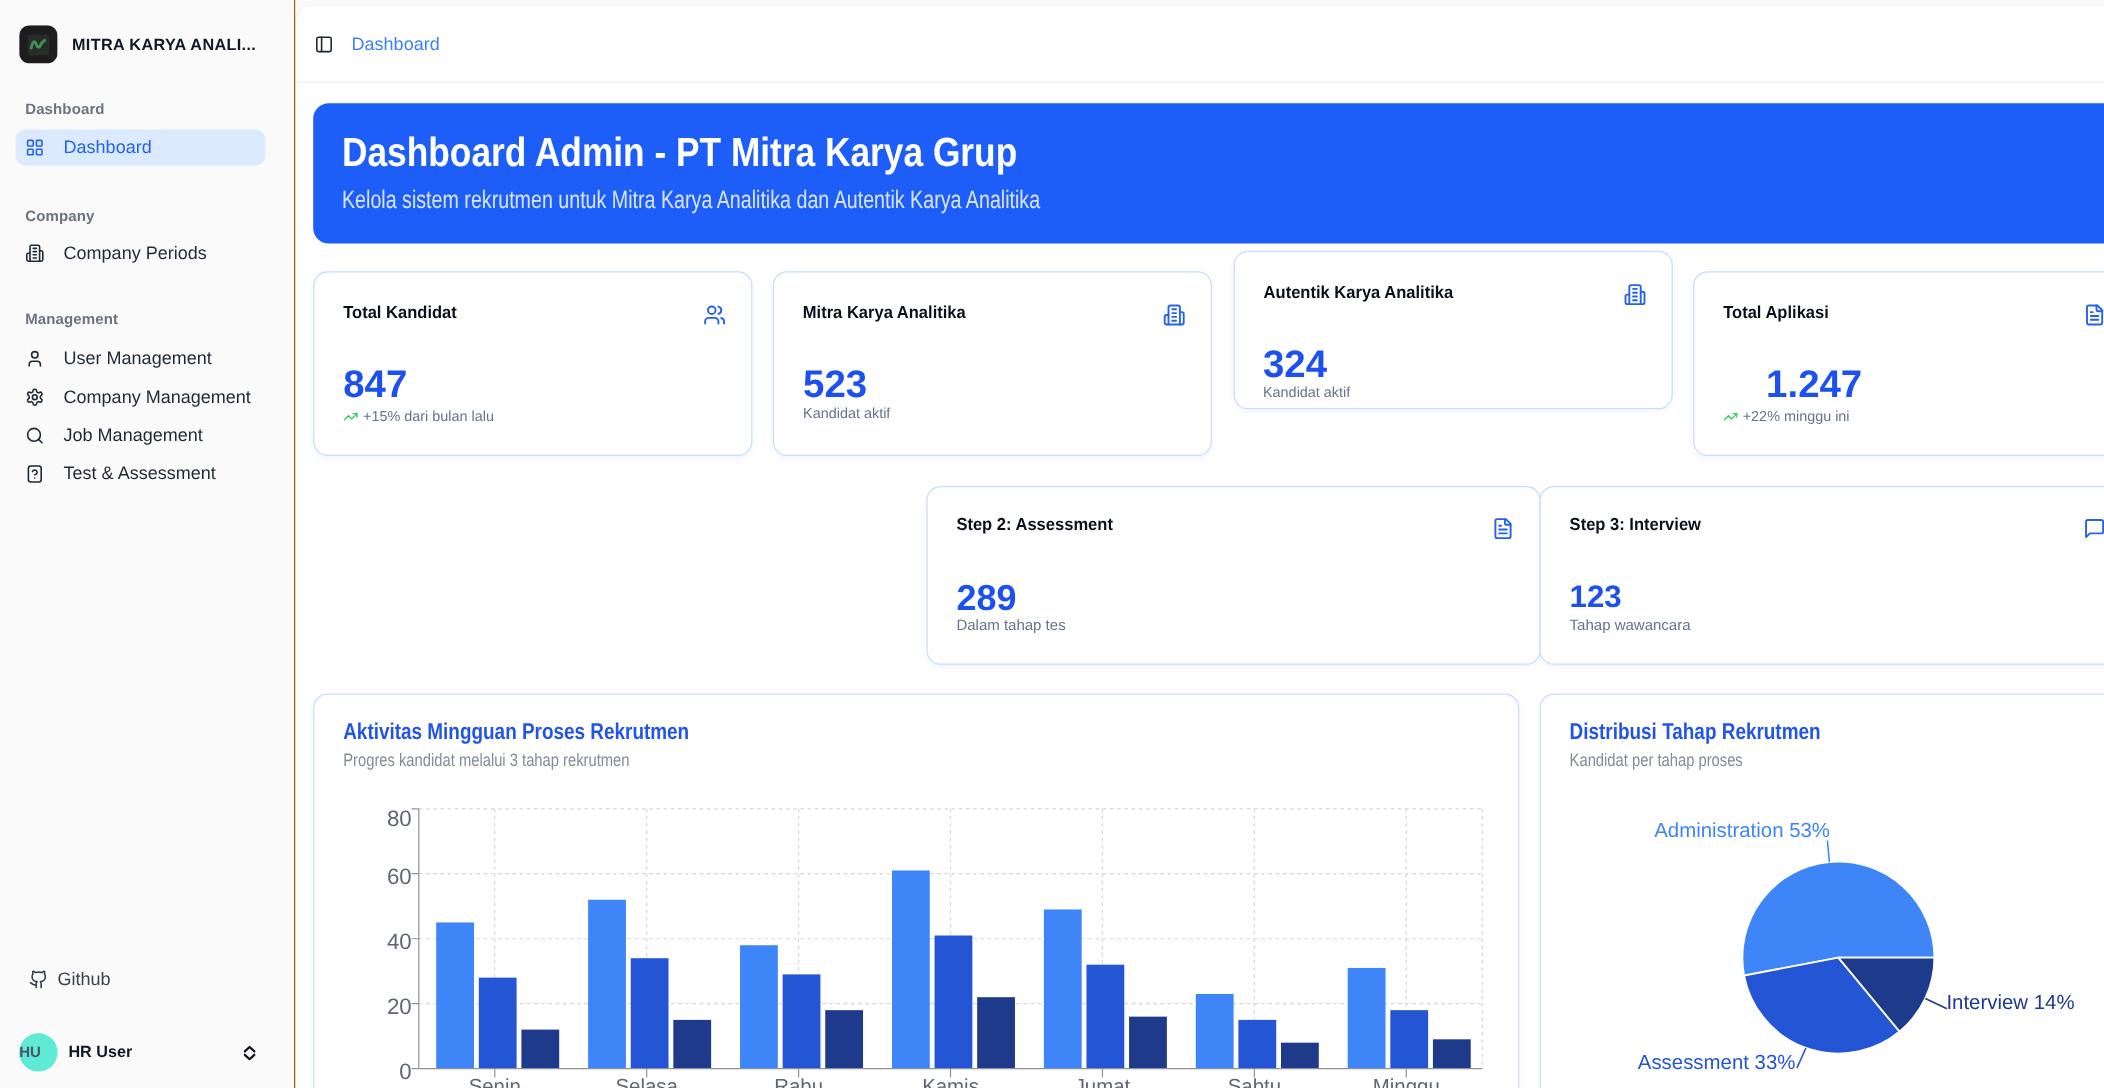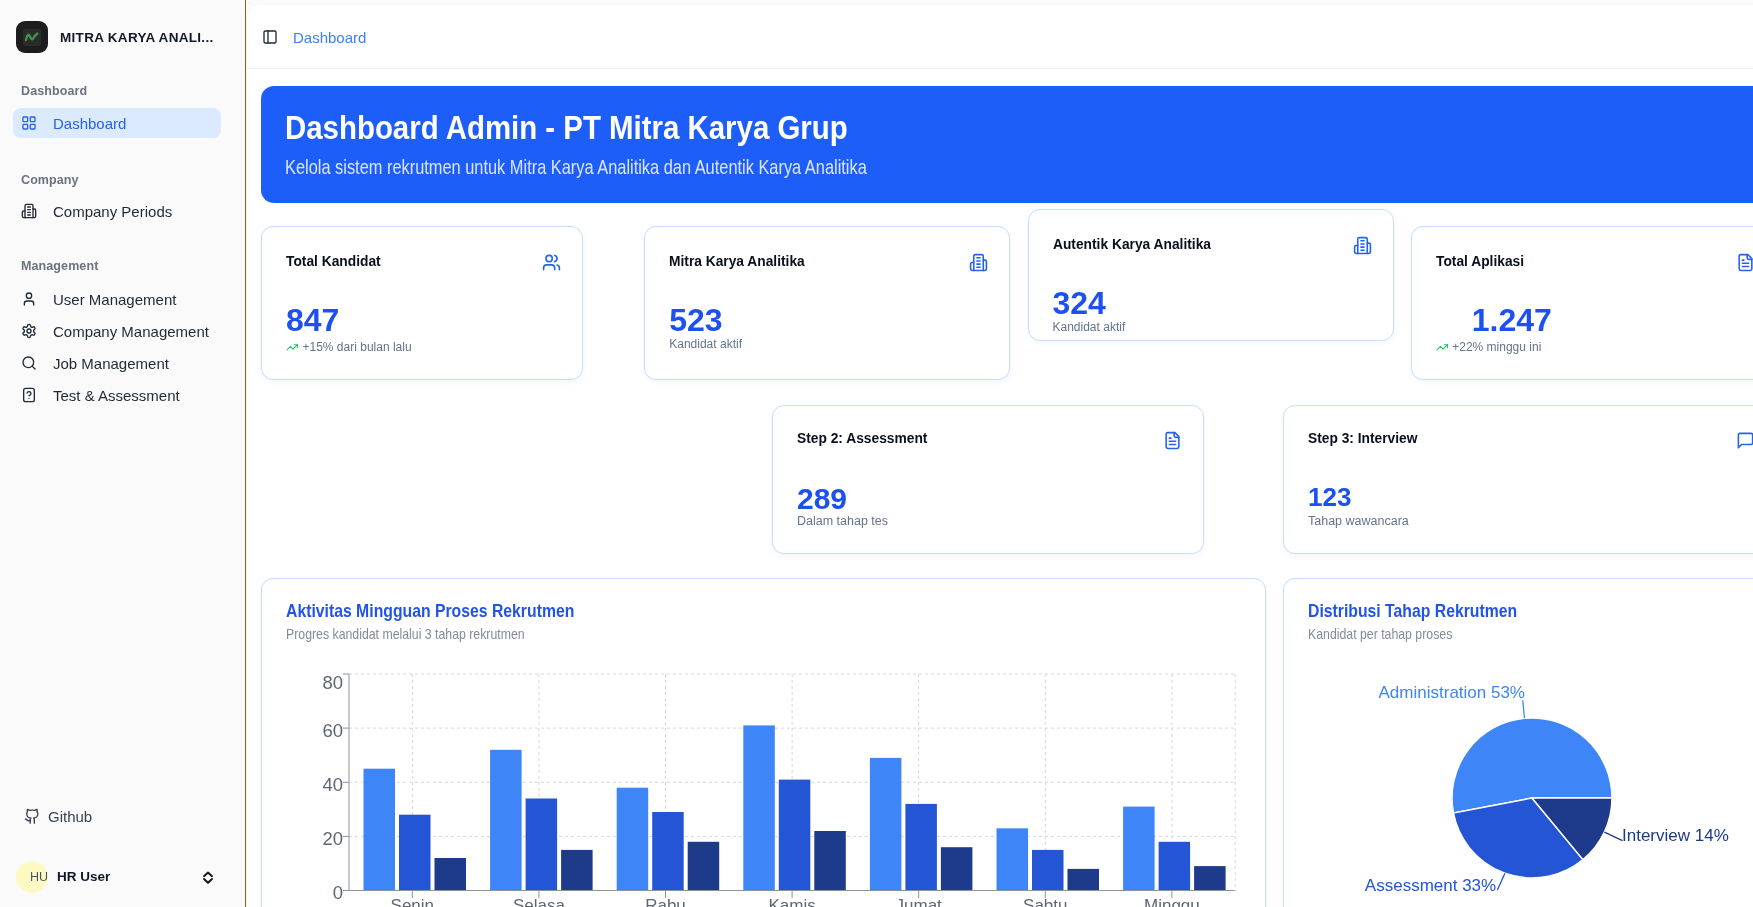--- a/index.html
+++ b/index.html
@@ -97,41 +97,41 @@
       </svg>
     <span class="txt">Test &amp; Assessment</span>
   </div>
 
   <svg class="abs" style="left:23.5px;top:807.5px;" width="16.5" height="16.5" viewBox="0 0 24 24" fill="none" stroke="#374151" stroke-width="2" stroke-linecap="round" stroke-linejoin="round">
       <path d="M15 22v-4a4.8 4.8 0 0 0-1-3.5c3 0 6-2 6-5.5.08-1.25-.27-2.48-1-3.5.28-1.15.28-2.35 0-3.5 0 0-1 0-3 1.5-2.64-.5-5.36-.5-8 0C6 2 5 2 5 2c-.3 1.15-.3 2.35 0 3.5A5.403 5.403 0 0 0 4 9c0 3.5 3 5.5 6 5.5-.39.49-.68 1.05-.85 1.65-.17.6-.22 1.23-.15 1.85v4"></path>
       <path d="M9 18c-4.51 2-5-2-7-2"></path>
     </svg>
   <div class="abs" style="left:48px;top:807.5px;font-size:15px;color:#374151;">Github</div>
 
-  <div class="abs" style="left:16px;top:861px;width:32px;height:32px;border-radius:50%;background:#fef9c3;text-align:right;line-height:32px;font-size:12.5px;font-weight:400;color:#475569;">HU</div>
+  <div class="abs" style="left:16px;top:861px;width:32px;height:32px;border-radius:50%;background:#5eead4;text-align:left;line-height:32px;font-size:12.5px;font-weight:700;color:#475569;">HU</div>
   <div class="abs" style="left:57px;top:869px;font-size:13.5px;font-weight:700;color:#0f172a;">HR User</div>
   <svg class="abs" style="left:203px;top:871px;" width="10" height="13" viewBox="0 0 10 13" fill="none" stroke="#10151f" stroke-width="1.9" stroke-linecap="round" stroke-linejoin="round">
       <path d="m1 5.2 4-3.7 4 3.7"></path>
       <path d="m1 8 4 3.7 4-3.7"></path>
     </svg>
 </div>
 <div id="panel">
   <div id="topbar">
     <svg class="abs" style="left:15px;top:24px;" width="16" height="16" viewBox="0 0 24 24" fill="none" stroke="#1f2937" stroke-width="2" stroke-linecap="round" stroke-linejoin="round">
         <rect x="3" y="3" width="18" height="18" rx="2"></rect>
         <path d="M9 3v18"></path>
       </svg>
     <div class="abs" style="left:46px;top:24px;font-size:15px;color:#3b82f6;">Dashboard</div>
   </div>
   <div id="hero">
     <h1>Dashboard Admin - PT Mitra Karya Grup</h1>
     <p>Kelola sistem rekrutmen untuk Mitra Karya Analitika dan Autentik Karya Analitika</p>
   </div>
 
-  <div class="card" style="left:14px;top:221px;width:322px;height:154px;">
+  <div class="card" style="left:14px;top:221px;width:366px;height:154px;">
     <div class="c-title">Total Kandidat</div>
     <svg class="c-icon" width="19" height="19" viewBox="0 0 24 24" fill="none" stroke="#2563eb" stroke-width="2" stroke-linecap="round" stroke-linejoin="round">
         <path d="M16 21v-2a4 4 0 0 0-4-4H6a4 4 0 0 0-4 4v2"></path>
         <circle cx="9" cy="7" r="4"></circle>
         <path d="M22 21v-2a4 4 0 0 0-3-3.87"></path>
         <path d="M16 3.13a4 4 0 0 1 0 7.75"></path>
       </svg>
     <div class="c-num" style="top:76.5px;">847</div>
     <div class="trend" style="top:114px;">
         <svg width="12.5" height="12.5" viewBox="0 0 24 24" fill="none" stroke="#22c55e" stroke-width="2" stroke-linecap="round" stroke-linejoin="round">
@@ -181,21 +181,21 @@
     <div class="c-num" style="top:76.5px;margin-left:36px;">1.247</div>
     <div class="trend" style="top:114px;">
         <svg width="12.5" height="12.5" viewBox="0 0 24 24" fill="none" stroke="#22c55e" stroke-width="2" stroke-linecap="round" stroke-linejoin="round">
           <polyline points="22 7 13.5 15.5 8.5 10.5 2 17"></polyline>
           <polyline points="16 7 22 7 22 13"></polyline>
         </svg>
         <span>+22% minggu ini</span>
       </div>
   </div>
 
-  <div class="card" style="left:525px;top:400px;width:432px;height:149px;">
+  <div class="card" style="left:525px;top:400px;width:512px;height:149px;">
     <div class="c-title" style="top:25px;">Step 2: Assessment</div>
     <svg class="c-icon" style="top:24.6px" width="19" height="19" viewBox="0 0 24 24" fill="none" stroke="#2563eb" stroke-width="2" stroke-linecap="round" stroke-linejoin="round">
         <path d="M15 2H6a2 2 0 0 0-2 2v16a2 2 0 0 0 2 2h12a2 2 0 0 0 2-2V7Z"></path>
         <path d="M14 2v4a2 2 0 0 0 2 2h4"></path>
         <path d="M16 13H8"></path>
         <path d="M16 17H8"></path>
         <path d="M10 9H8"></path>
       </svg>
     <div class="c-num" style="top:78.2px;font-size:30px;">289</div>
     <div class="c-sub" style="top:109.4px;">Dalam tahap tes</div>

